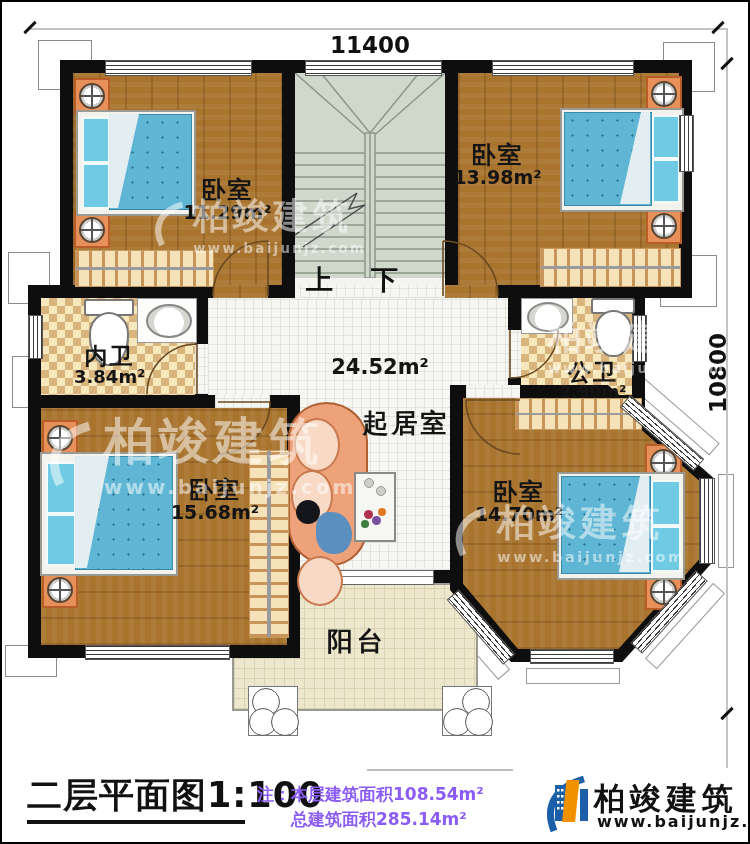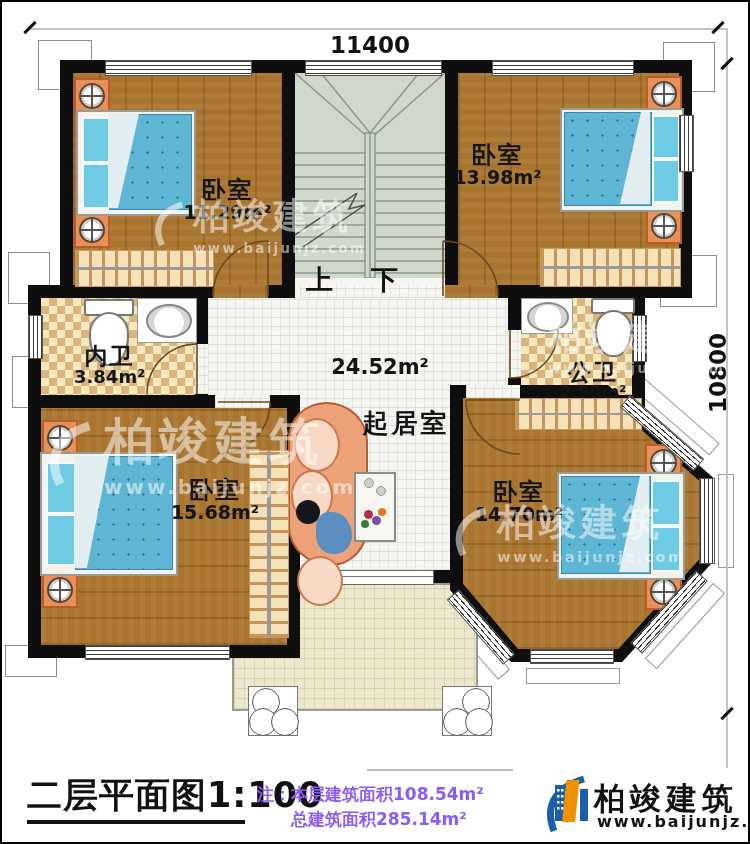--- a/index.html
+++ b/index.html
@@ -279,20 +279,21 @@
   <div class="rlabel" style="left:320px;top:356px;width:120px;font-size:21px;">24.52m²</div>
   <div class="rlabel" style="left:346px;top:410px;width:120px;font-size:26px;letter-spacing:3px;">起居室</div>
   <div class="rlabel" style="left:156px;top:478px;width:118px;">
     <div class="rname">卧室</div>
     <div class="rarea">15.68m²</div>
   </div>
   <div class="rlabel" style="left:460px;top:480px;width:118px;">
     <div class="rname">卧室</div>
     <div class="rarea">14.70m²</div>
   </div>
+  <div class="rlabel" style="left:307px;top:628px;width:100px;font-size:26px;letter-spacing:4px;">阳台</div>
   <div class="updown" style="left:306px;top:262px;">上</div>
   <div class="updown" style="left:371px;top:262px;">下</div>
 
   <div class="wm" style="left:148px;top:192px;transform:scale(.78);transform-origin:left top;">
     <svg width="50" height="62" viewBox="0 0 50 62">
         <path d="M44,6 C16,14 6,34 18,58" stroke="rgba(255,255,255,.52)" stroke-width="8" fill="none"></path>
       </svg>
     <div>
       <div class="wm-brand">柏竣建筑</div>
       <div class="wm-site">www.baijunjz.com</div>

